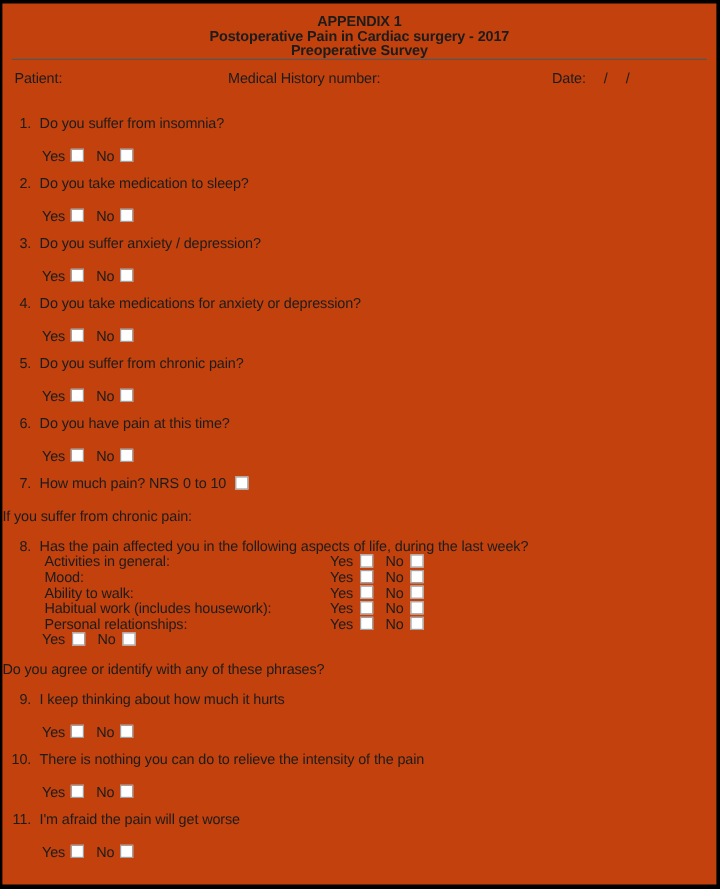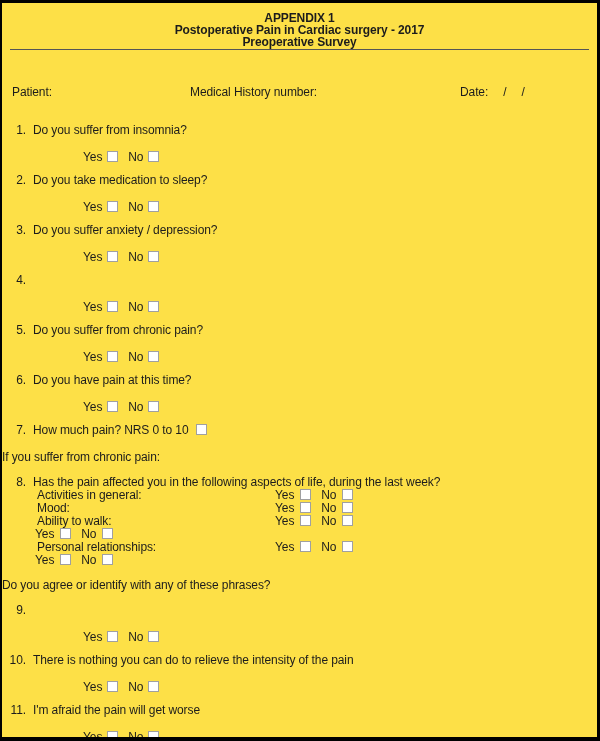--- a/index.html
+++ b/index.html
@@ -5,21 +5,21 @@
   * { margin: 0; padding: 0; box-sizing: border-box; }
   html, body { background: #fff; }
   body {
     font-family: "Liberation Sans", "DejaVu Sans", sans-serif;
     color: #1c1c1c;
     width: 600px;
   }
   .page {
     width: 600px;
     height: 741px;
-    background: #fde047;
+    background: #c2410c;
     border: 2px solid #000;
     border-top-width: 3px;
     border-right-width: 3px;
     border-bottom-width: 4px;
     overflow: hidden;
     letter-spacing: -0.1px;
   }
   
   .header { padding-top: 9px; text-align: center; }
   .header-line {
@@ -29,36 +29,36 @@
   }
   .header-divider {
     border: none;
     border-top: 1px solid #555;
     margin: 1px 8px 0 8px;
   }
   
   .info-row {
     position: relative;
     height: 14px;
-    margin-top: 35px;
+    margin-top: 8px;
     font-size: 12px;
     line-height: 14px;
     padding-left: 48px;
   }
   .info-patient { position: absolute; left: 10px; }
   .info-history { position: absolute; left: 188px; }
   .info-date    { position: absolute; left: 458px; }
   .date-slash   { display: inline-block; margin-left: 15px; }
   
   .questions { margin-top: 24px; font-size: 12px; }
   .qa { margin-bottom: 9px; }
   .q-row { display: flex; line-height: 14px; margin-bottom: 13px; }
   .q-num { width: 24px; flex-shrink: 0; text-align: right; }
   .q-text { margin-left: 7px; }
-  .a-row { padding-left: 33px; height: 14px; line-height: 14px; margin-bottom: 0; margin-left: 48px; }
+  .a-row { padding-left: 33px; height: 14px; line-height: 14px; margin-bottom: 0; }
   .checkbox {
     display: inline-block;
     width: 11px; height: 11px;
     border: 1px solid #a0a0a0;
     background: #fff;
     vertical-align: -1px;
     margin-left: 5px;
   }
   .no-label { margin-left: 10px; }
   .single-line { margin-bottom: 13px; }
@@ -127,20 +127,21 @@
         <span class="q-text">Do you suffer anxiety / depression?</span>
       </div>
       <div class="a-row">
         <span>Yes</span><span class="checkbox"></span><span class="no-label">No</span><span class="checkbox"></span>
       </div>
     </div>
 
     <div class="qa">
       <div class="q-row">
         <span class="q-num">4.</span>
+        <span class="q-text">Do you take medications for anxiety or depression?</span>
       </div>
       <div class="a-row">
         <span>Yes</span><span class="checkbox"></span><span class="no-label">No</span><span class="checkbox"></span>
       </div>
     </div>
 
     <div class="qa">
       <div class="q-row">
         <span class="q-num">5.</span>
         <span class="q-text">Do you suffer from chronic pain?</span>
@@ -187,20 +188,21 @@
           <span class="checkbox"></span>
       </div>
       <div class="sub-row">
         <span class="sub-label">Ability to walk:</span>
         <span>Yes</span>
           <span class="checkbox"></span>
           <span class="no-label">No</span>
           <span class="checkbox"></span>
       </div>
       <div class="sub-row">
+        <span class="sub-label">Habitual work (includes housework):</span>
         <span>Yes</span>
           <span class="checkbox"></span>
           <span class="no-label">No</span>
           <span class="checkbox"></span>
       </div>
       <div class="sub-row">
         <span class="sub-label">Personal relationships:</span>
         <span>Yes</span>
           <span class="checkbox"></span>
           <span class="no-label">No</span>
@@ -212,20 +214,21 @@
           <span class="no-label">No</span>
           <span class="checkbox"></span>
       </div>
     </div>
 
     <div class="section-line">Do you agree or identify with any of these phrases?</div>
 
     <div class="qa">
       <div class="q-row">
         <span class="q-num">9.</span>
+        <span class="q-text">I keep thinking about how much it hurts</span>
       </div>
       <div class="a-row">
         <span>Yes</span><span class="checkbox"></span><span class="no-label">No</span><span class="checkbox"></span>
       </div>
     </div>
 
     <div class="qa">
       <div class="q-row">
         <span class="q-num">10.</span>
         <span class="q-text">There is nothing you can do to relieve the intensity of the pain</span>

